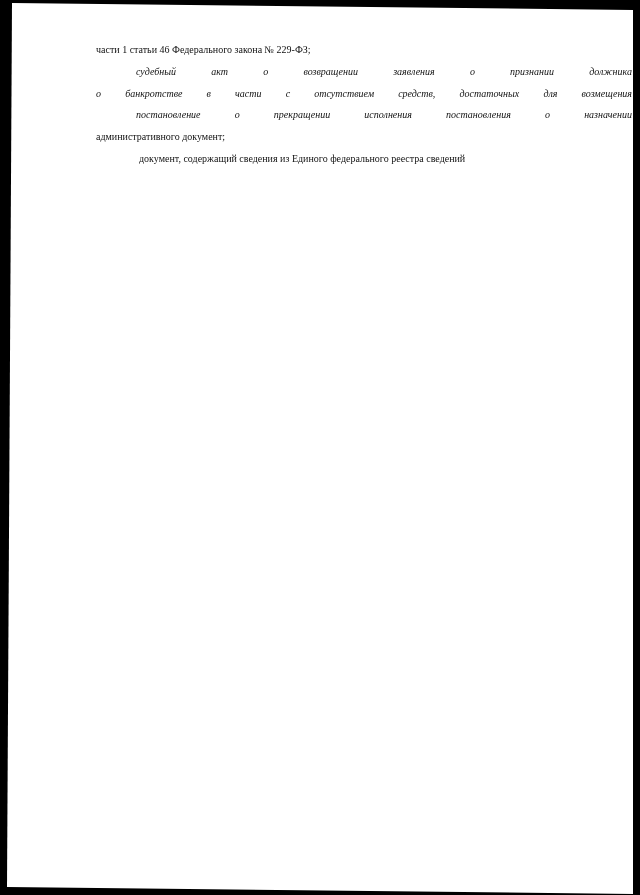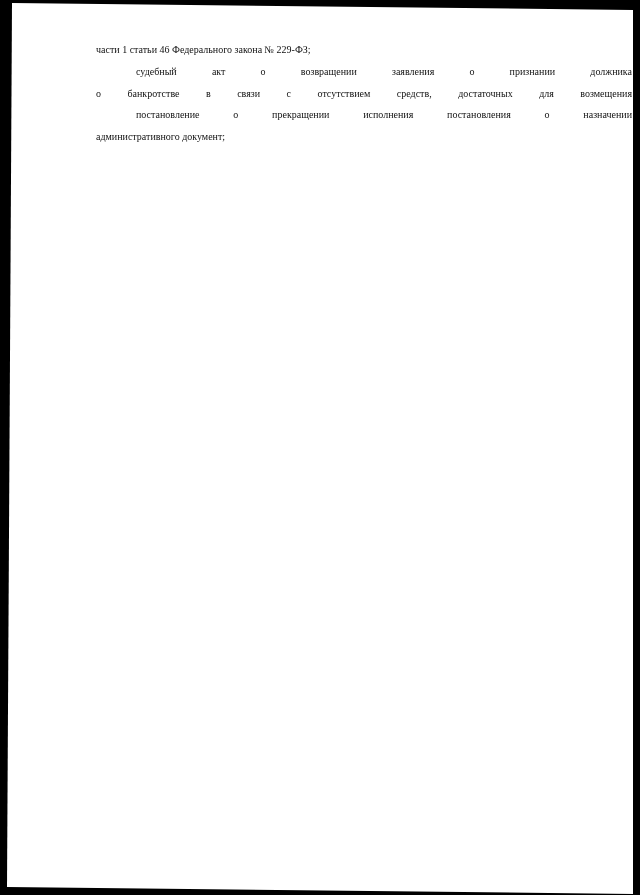--- a/index.html
+++ b/index.html
@@ -36,33 +36,35 @@
     .line {
       display: block;
       white-space: nowrap;
       height: 21.8px;
     }
     .justify {
       text-align: justify;
       text-align-last: justify;
       white-space: normal;
       overflow: hidden;
+      font-style: italic;
     }
     .indent { padding-left: 40px; }
     .indent-lg { padding-left: 43px; }
     .shift { padding-left: 3px; }
   </style>
 </head>
 <body>
 
 <svg class="scan-frame" width="640" height="895" viewBox="0 0 640 895">
   <polygon points="12,3 633,10 633,894 7,887" fill="#ffffff"></polygon>
 </svg>
 
 <div class="page">
   <div class="text-block">
     <span class="line">части 1 статьи 46 Федерального закона № 229-ФЗ;</span>
     <span class="line justify indent">судебный акт о возвращении заявления о признании должника</span>
-    <span class="line justify">о банкротстве в связи с отсутствием средств, достаточных для возмещения</span>
+    <span class="line justify">о банкротстве в части с отсутствием средств, достаточных для возмещения</span>
     <span class="line justify indent">постановление о прекращении исполнения постановления о назначении</span>
     <span class="line">административного документ;</span>
+    <span class="line indent-lg">документ, содержащий сведения из Единого федерального реестра сведений</span>
   </div>
 </div>
 
 </body></html>

